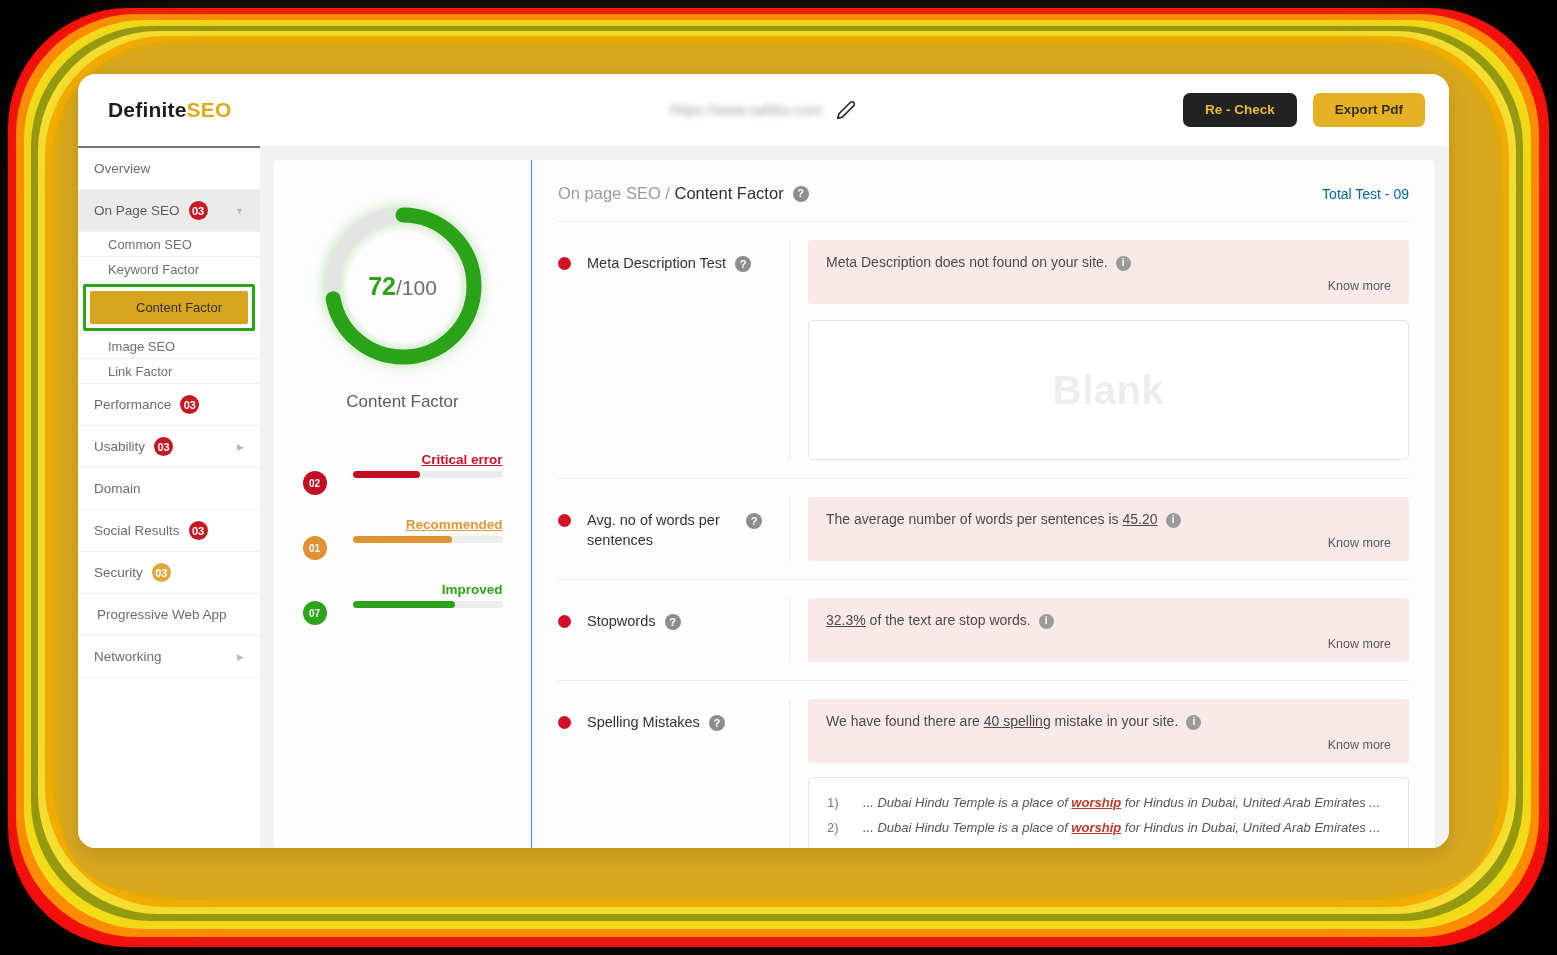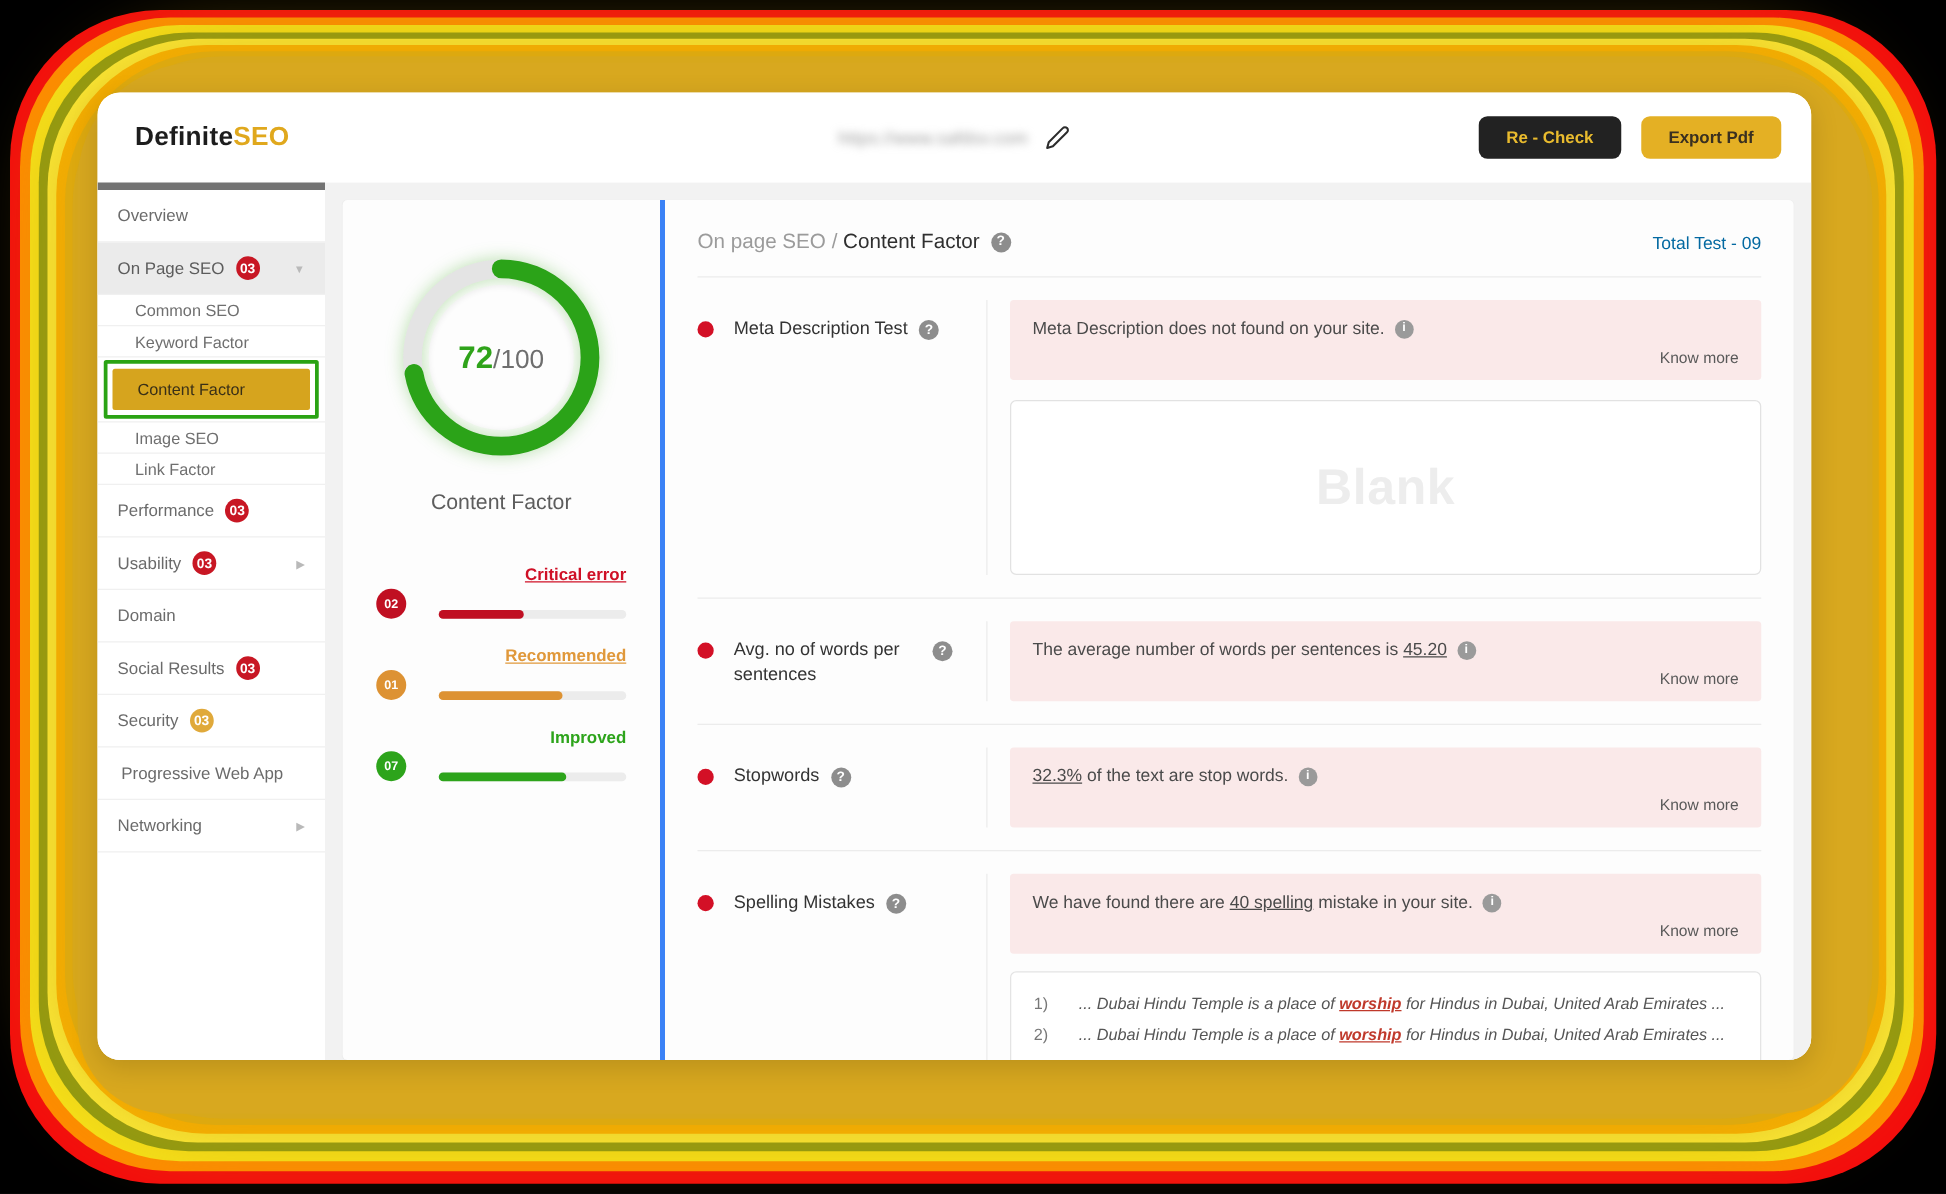--- a/index.html
+++ b/index.html
@@ -69,21 +69,22 @@
 
   
   #body-split { display: flex; height: calc(100% - 72px); background: #f2f2f2; }
 
   
   #sidebar {
     width: 182px; flex: 0 0 182px;
     background: #ffffff;
     overflow: hidden;
     position: relative;
-    border-top: 6px solid #737373;
+    border-top: 2px solid #737373;
+    text-align: center;
   }
   .nav-item {
     display: flex; align-items: center;
     height: 42px; padding: 0 16px;
     font-size: 13.5px; color: #6b6b6b;
     border-bottom: 1px solid #f0f0f0;
     cursor: pointer; position: relative;
     white-space: nowrap;
   }
   .nav-item.active-group { background: #ebebeb; color: #5c5c5c; }
@@ -120,40 +121,40 @@
     flex: 1; background: #fdfdfd; border-radius: 4px;
     display: flex; overflow: hidden;
     box-shadow: 0 0 1px rgba(0,0,0,.05);
   }
 
   
   #gauge-col {
     width: 258px; flex: 0 0 258px;
     padding-top: 42px;
     display: flex; flex-direction: column; align-items: center;
-    border-right: 4px solid #3b82f6;
+    border-right: 1px solid #3b82f6;
   }
   #gauge { position: relative; width: 168px; height: 168px; }
   #gauge svg { display:block; filter: drop-shadow(0 0 7px rgba(60,170,30,.35)); }
   #gauge-inner {
     position: absolute; left: 26px; top: 26px; width: 116px; height: 116px;
     background: #fdfdfd; border-radius: 50%;
     box-shadow: inset 0 1px 5px rgba(0,0,0,.07);
     display: flex; align-items: center; justify-content: center;
   }
   #score-line { font-size: 25px; font-weight: bold; }
   #score-val { color: #2fa31a; }
   #score-max { color: #6e6e6e; font-weight: normal; font-size: 21px;}
   #gauge-label { margin-top: 22px; font-size: 17px; color: #5d5d5d; }
 
   #legend { margin-top: 40px; width: 200px; }
   .legend-row { margin-bottom: 22px; position: relative; }
   .legend-title { text-align: right; font-size: 13.5px; font-weight: bold; margin-bottom: 4px;
                   text-decoration: underline; }
-  .legend-bar-line { display: flex; align-items: flex-end; gap: 26px; }
+  .legend-bar-line { display: flex; align-items: flex-start; gap: 26px; }
   .legend-circle {
     width: 24px; height: 24px; border-radius: 50%; flex: 0 0 24px;
     color: #fff; font-size: 10px; font-weight: bold;
     display:flex; align-items:center; justify-content:center;
   }
   .legend-track { flex: 1; height: 7px; border-radius: 4px; background: #ececec; position: relative; }
   .legend-fill { position:absolute; left:0; top:0; bottom:0; border-radius: 4px; }
   .c-crit { color: #cf1026; } .bg-crit { background: #c00f22; }
   .c-rec  { color: #e0983a; } .bg-rec  { background: #dd9233; }
   .c-imp  { color: #2da41b; } .bg-imp  { background: #2da41b; }

